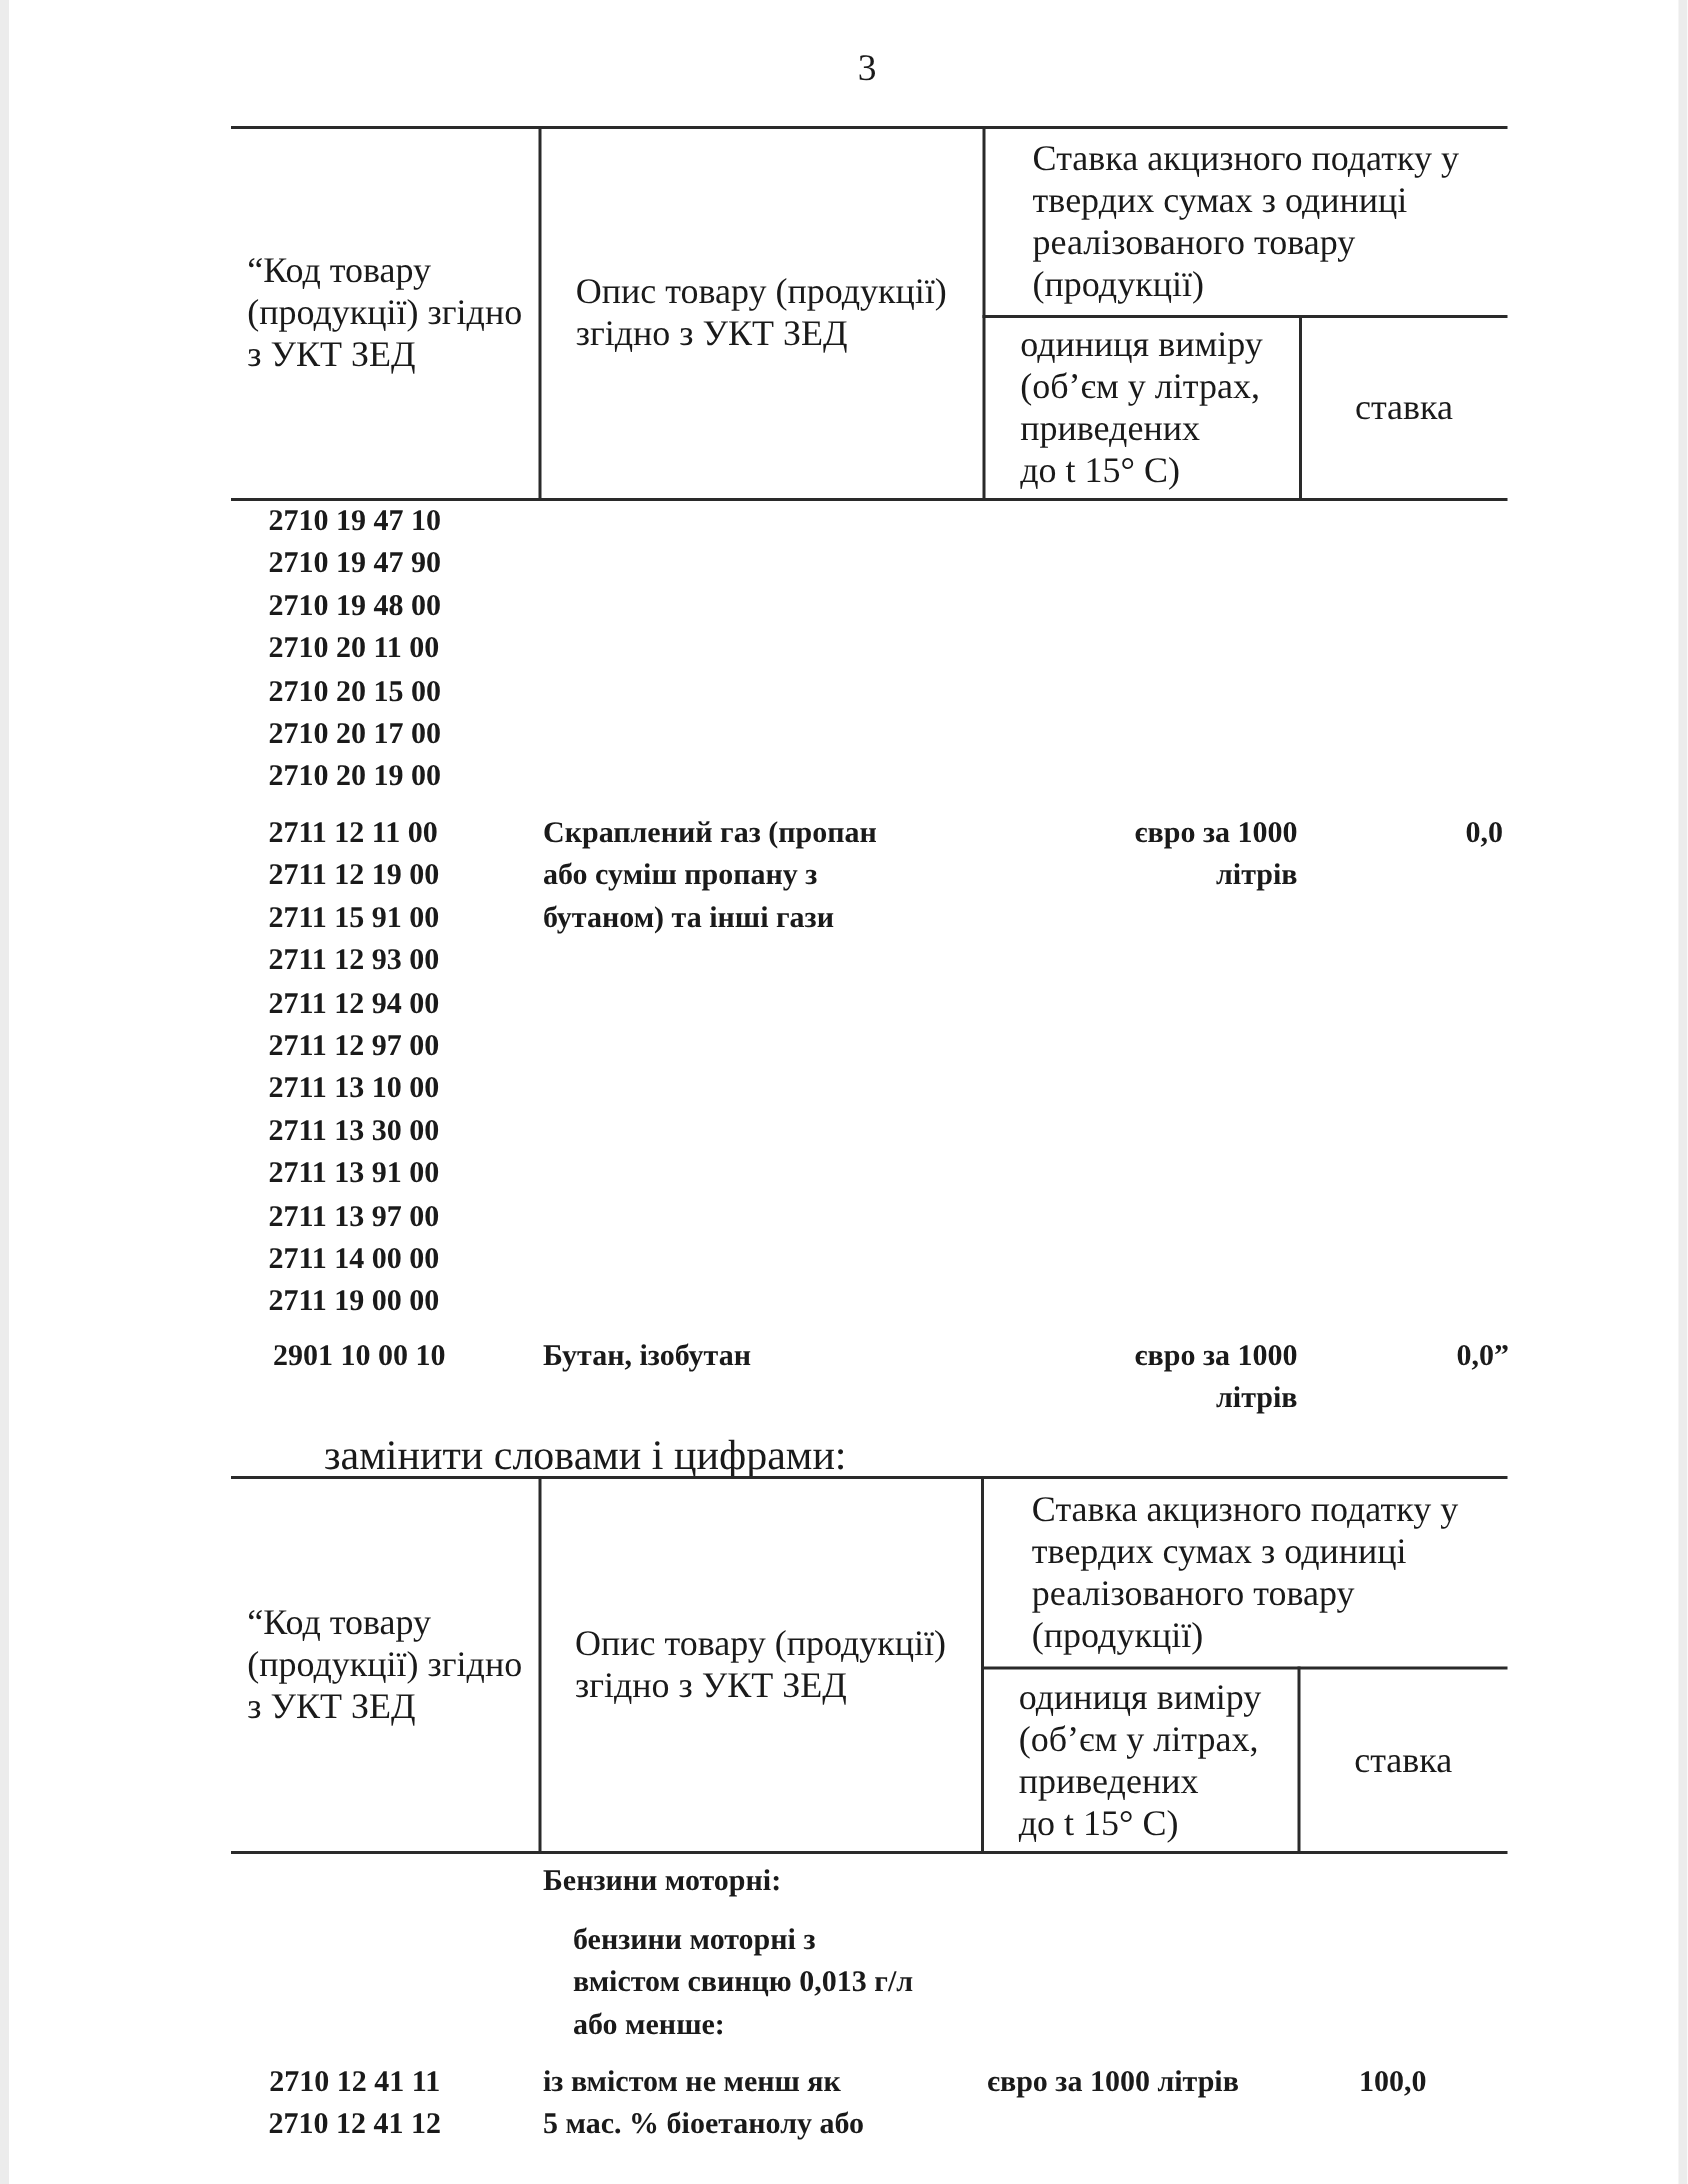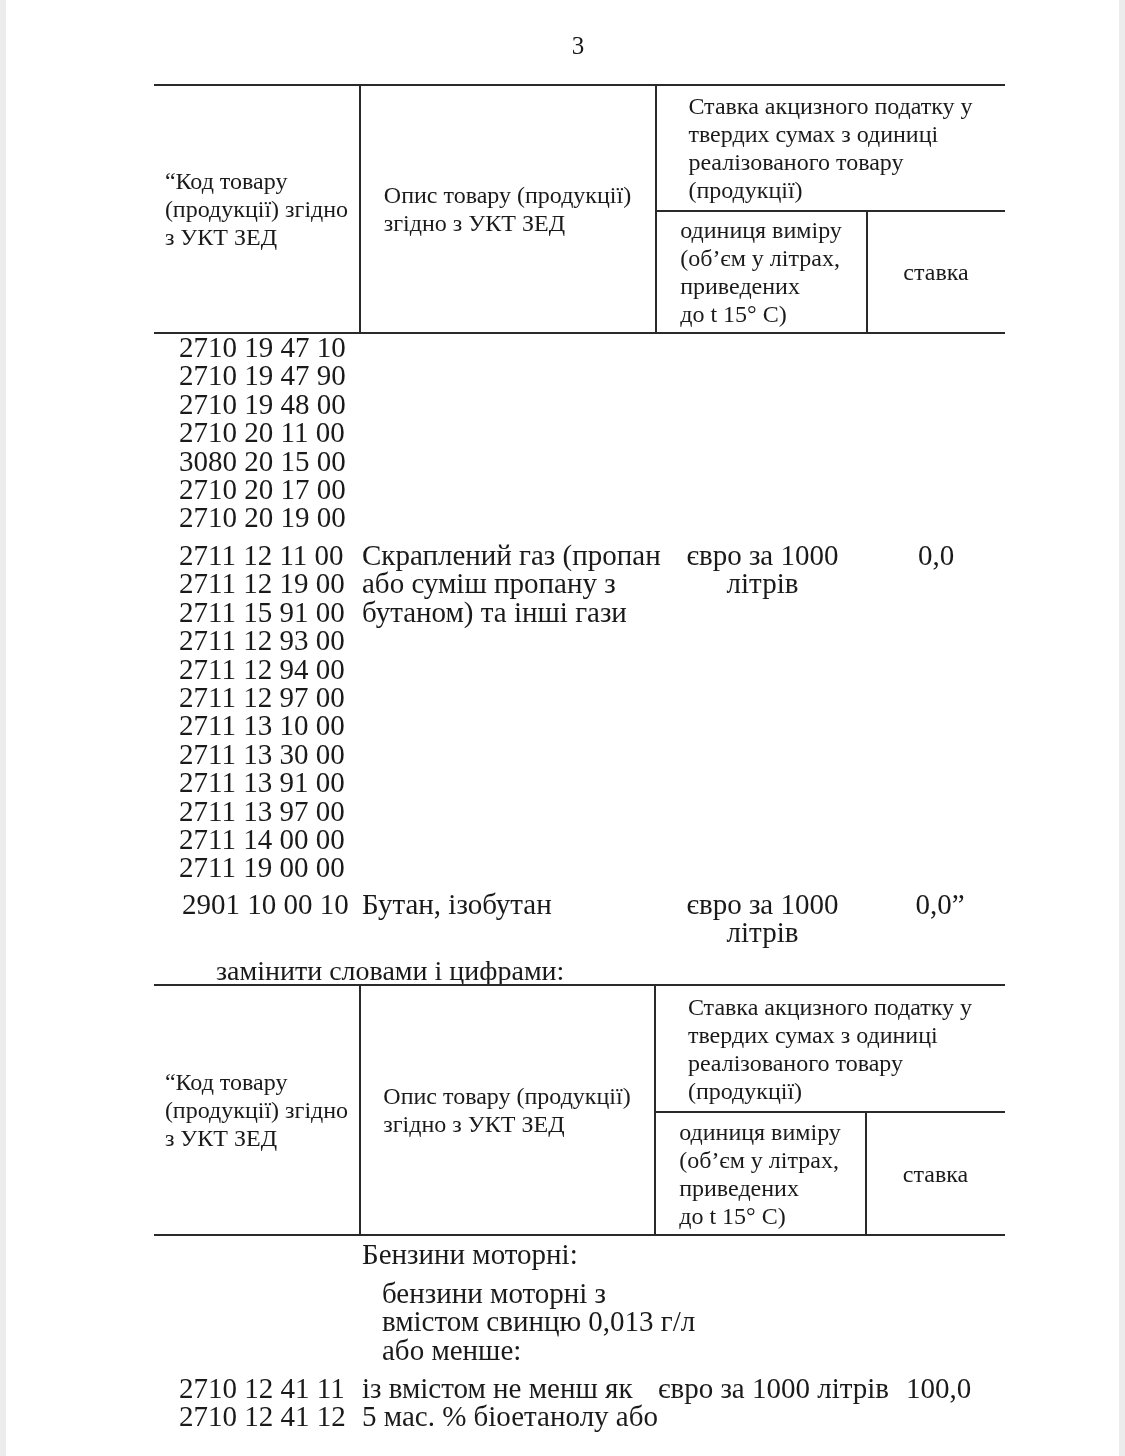--- a/index.html
+++ b/index.html
@@ -16,23 +16,23 @@
   .pnum {
     position: absolute; top: 32px; left: 0; width: 1156px;
     text-align: center; font-size: 25px;
   }
   .tbl { position: absolute; left: 154px; width: 851px; }
   .hdr { position: relative; border-top: 2px solid #2a2a2a; border-bottom: 2px solid #2a2a2a; }
   .hdr .vline { position: absolute; top: 0; bottom: 0; width: 1.5px; background: #2a2a2a; }
   .hdr .hline { position: absolute; height: 1.5px; background: #2a2a2a; }
   .cell { position: absolute; display: flex; align-items: center; justify-content: center;
           text-align: left; font-size: 24px; line-height: 28px; white-space: pre-line; }
-  .txt { position: absolute; font-size: 29px; line-height: 28.4px; white-space: pre-line; }
+  .txt { position: absolute; font-size: 20px; line-height: 28.4px; white-space: pre-line; font-weight: bold; }
   .codes { text-align: left; }
-  .center { text-align: center; }
+  .center { text-align: right; }
   .intro { position: absolute; left: 216px; top: 955px; font-size: 28px; }
 </style>
 </head>
 <body>
 
 <div class="page-edge left"></div>
 <div class="page-edge right"></div>
 
 <div class="pnum">3</div>
 
@@ -52,21 +52,21 @@
 реалізованого товару
 (продукції)</div>
     <div class="cell" style="left:502px; width:210px; top:126px; bottom:0;">одиниця виміру
 (об’єм у літрах,
 приведених
 до t 15° С)</div>
     <div class="cell" style="left:713px; right:0; top:126px; bottom:0;">ставка</div>
   </div>
 </div>
 
-<div class="txt codes" id="t1r0codes" style="left:179px; top:333px;"><div>2710 19 47 10</div><div>2710 19 47 90</div><div>2710 19 48 00</div><div>2710 20 11 00</div><div>3080 20 15 00</div><div>2710 20 17 00</div><div>2710 20 19 00</div></div>
+<div class="txt codes" id="t1r0codes" style="left:179px; top:333px;"><div>2710 19 47 10</div><div>2710 19 47 90</div><div>2710 19 48 00</div><div>2710 20 11 00</div><div>2710 20 15 00</div><div>2710 20 17 00</div><div>2710 20 19 00</div></div>
 
 <div class="txt codes" id="t1r1codes" style="left:179px; top:541px;"><div>2711 12 11 00</div><div>2711 12 19 00</div><div>2711 15 91 00</div><div>2711 12 93 00</div><div>2711 12 94 00</div><div>2711 12 97 00</div><div>2711 13 10 00</div><div>2711 13 30 00</div><div>2711 13 91 00</div><div>2711 13 97 00</div><div>2711 14 00 00</div><div>2711 19 00 00</div></div>
 <div class="txt" style="left:362px; top:541px;">Скраплений газ (пропан
 або суміш пропану з
 бутаном) та інші гази</div>
 <div class="txt center" style="left:660px; width:205px; top:541px;">євро за 1000
 літрів</div>
 <div class="txt center" style="left:870px; width:132px; top:541px;">0,0</div>
 
 <div class="txt codes" id="t1r2codes" style="left:182px; top:890px;"><div>2901 10 00 10</div></div>
@@ -98,17 +98,17 @@
 до t 15° С)</div>
     <div class="cell" style="left:712px; right:0; top:127px; bottom:0;">ставка</div>
   </div>
 </div>
 
 <div class="txt" style="left:362px; top:1240px;">Бензини моторні:</div>
 <div class="txt" style="left:382px; top:1279px;">бензини моторні з
 вмістом свинцю 0,013 г/л
 або менше:</div>
 
-<div class="txt codes" id="t2r2codes" style="left:179px; top:1374px;"><div>2710 12 41 11</div><div>2710 12 41 12</div></div>
+<div class="txt codes" id="t2r2codes" style="left:179px; top:1374px;text-align:center;"><div>2710 12 41 11</div><div>2710 12 41 12</div></div>
 <div class="txt" style="left:362px; top:1374px;">із вмістом не менш як
 5 мас. % біоетанолу або</div>
 <div class="txt" style="left:658px; top:1374px;">євро за 1000 літрів</div>
 <div class="txt" style="left:906px; top:1374px;">100,0</div>
 
 </body></html>

